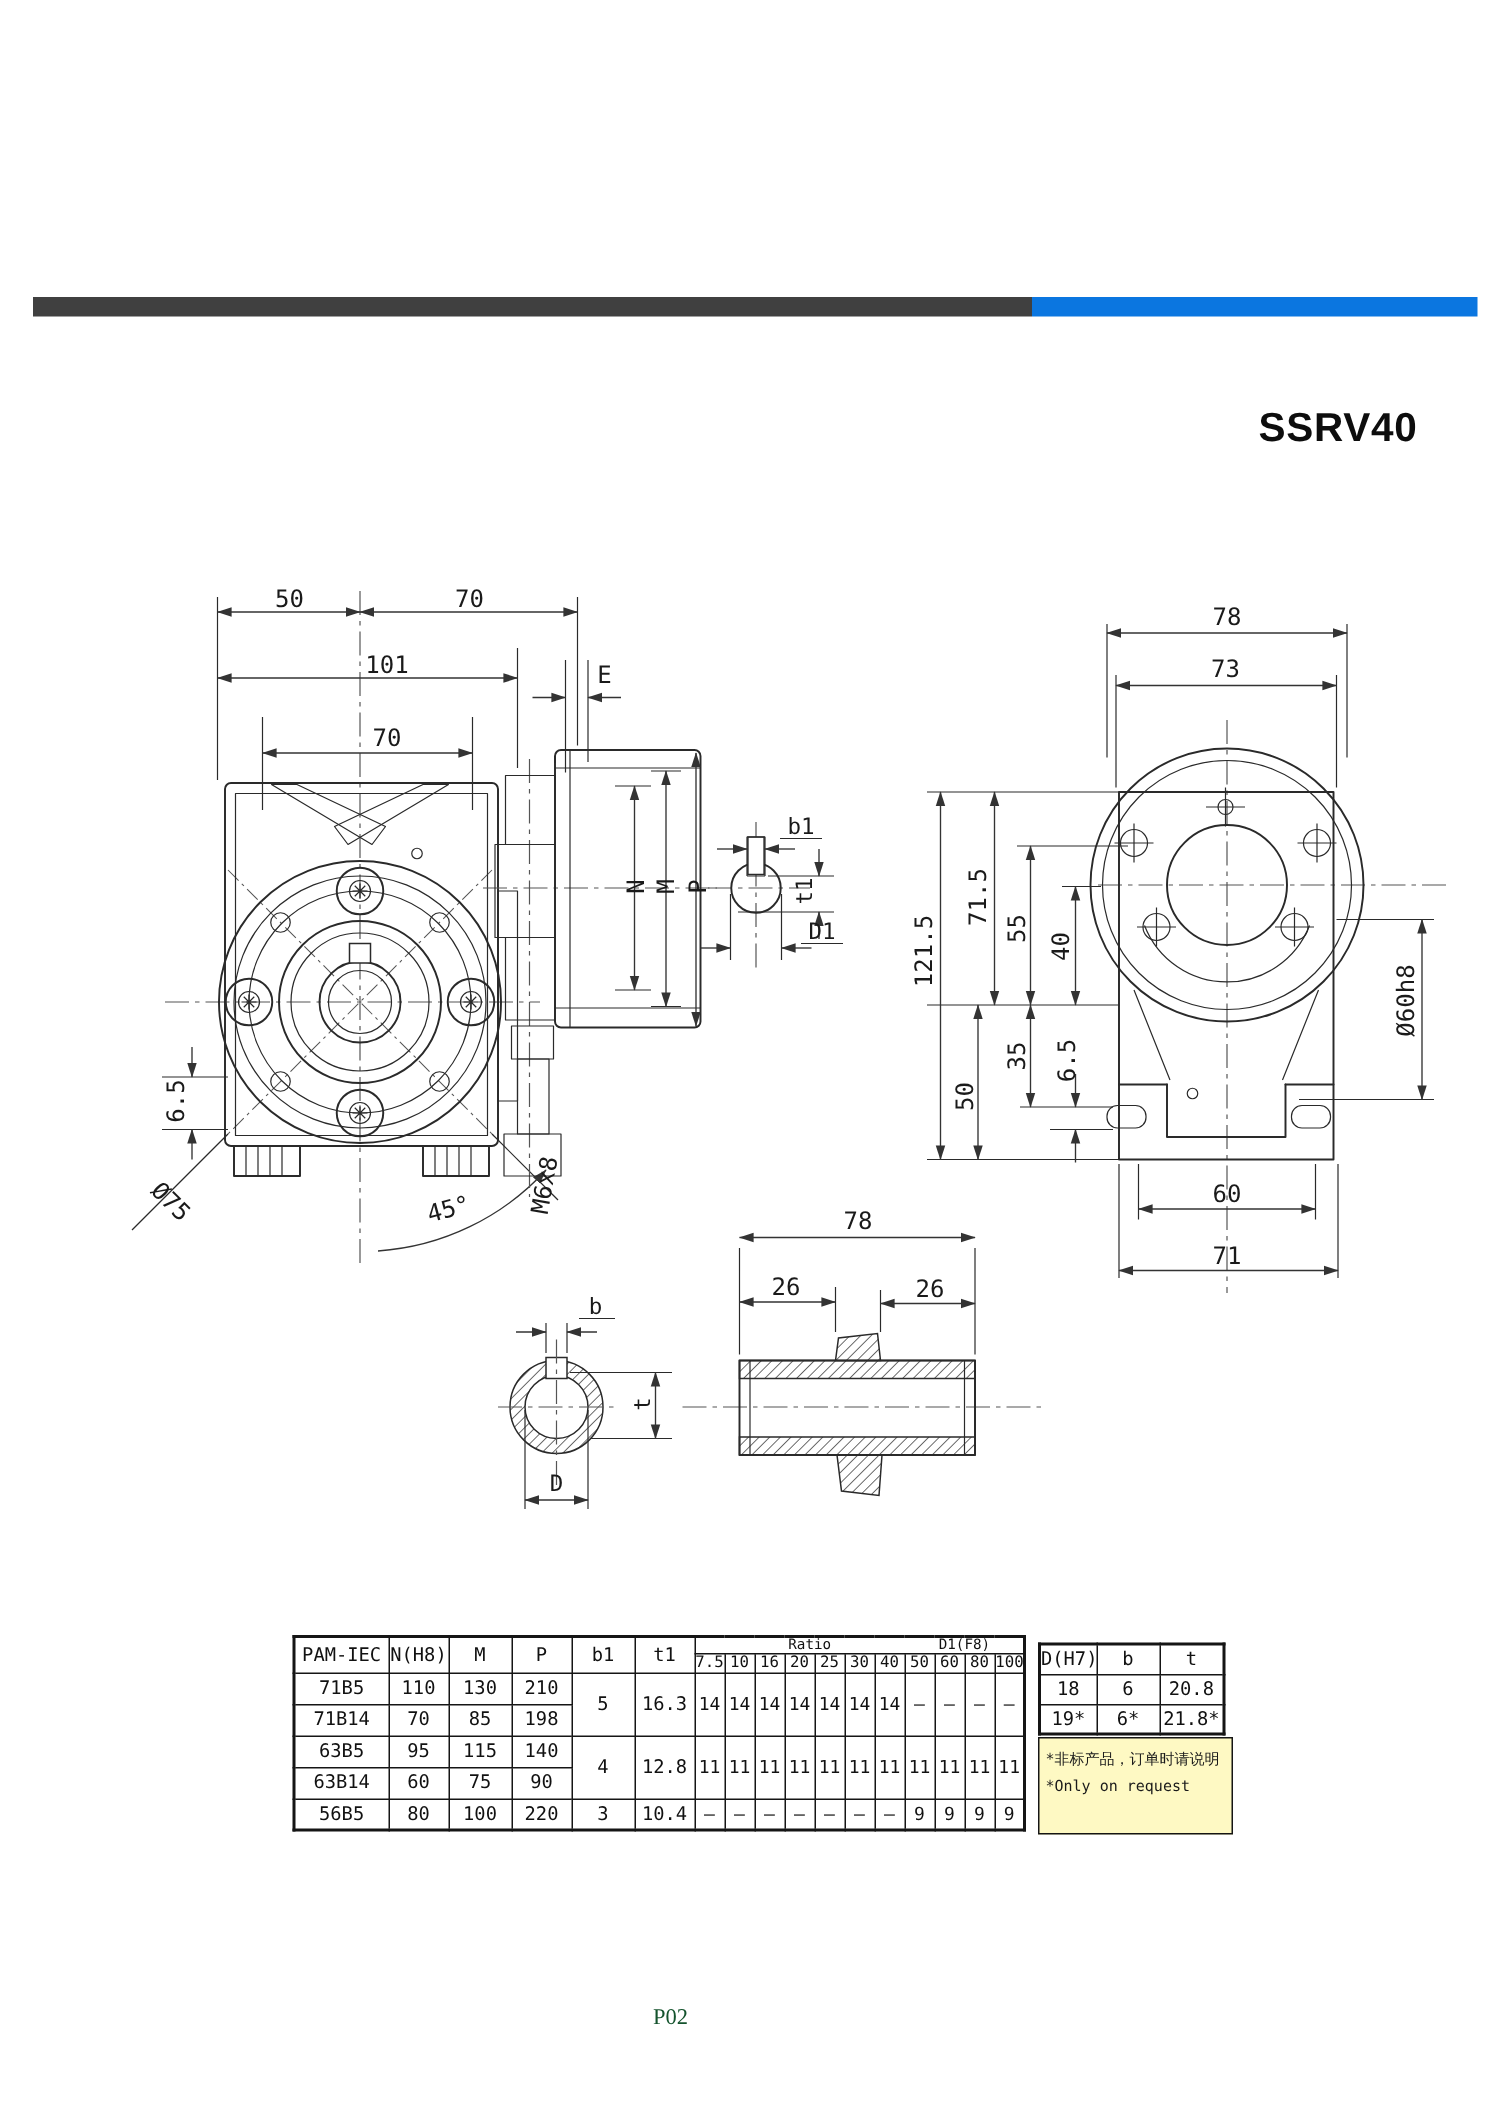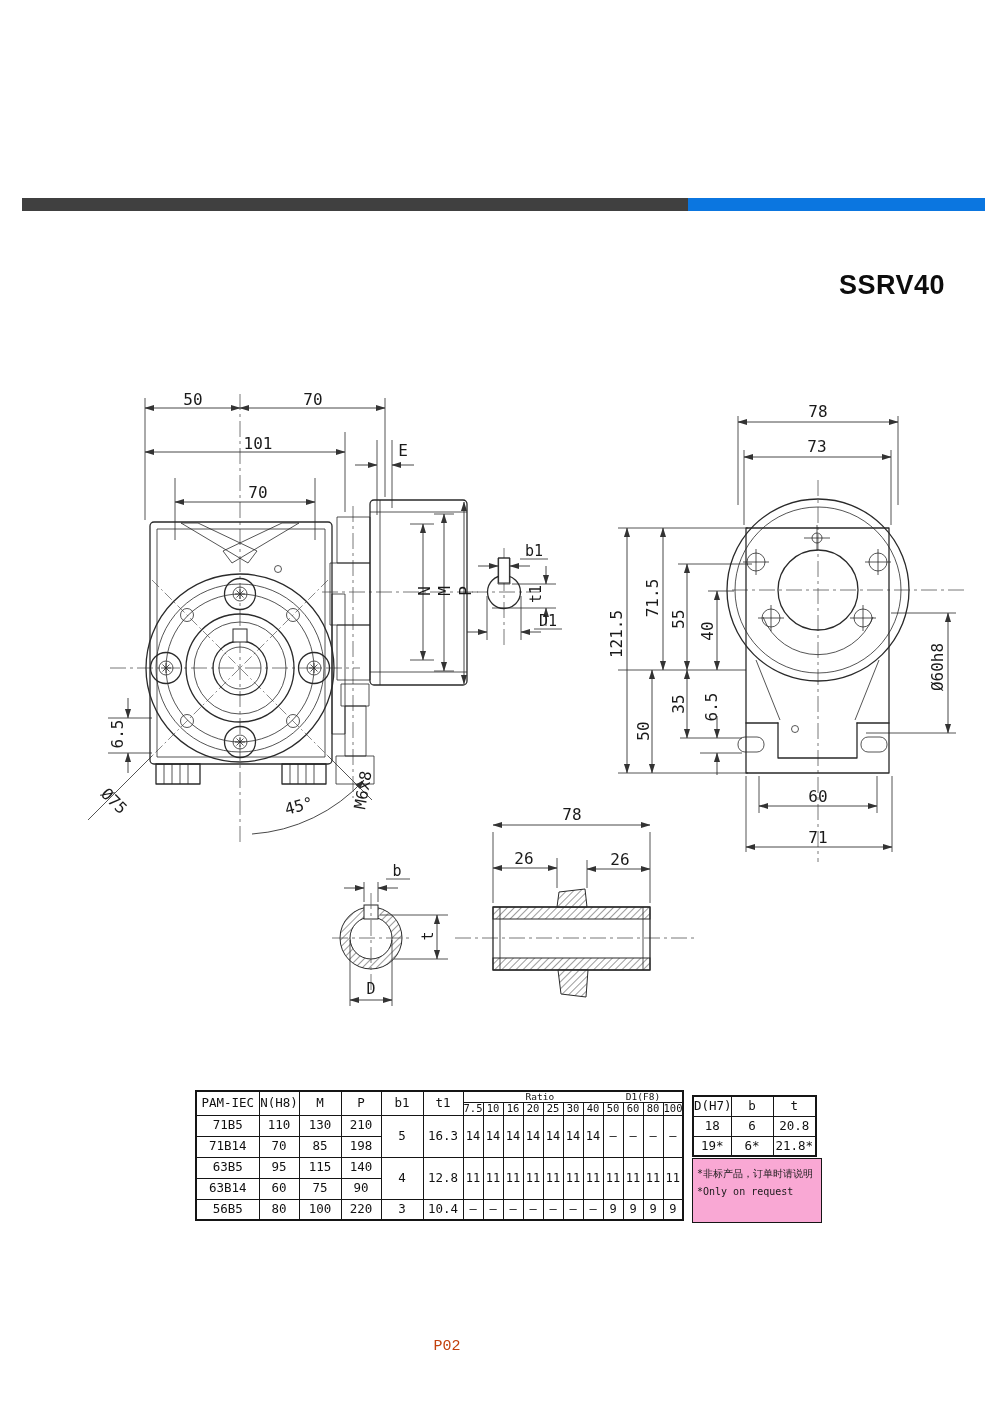--- a/index.html
+++ b/index.html
@@ -5,21 +5,21 @@
   html,body{margin:0;padding:0;background:#fff;}
   .page{position:relative;width:1000px;height:1394px;background:#fff;overflow:hidden;
         font-family:"DejaVu Sans Mono","DejaVu Sans",monospace;color:#1a1a1a;}
   .bar{position:absolute;top:198px;height:13px;}
   .bar-dark{left:22px;width:666px;background:#404040;}
   .bar-blue{left:688px;width:297px;background:#0b76e0;}
   .title{position:absolute;left:745px;top:270px;width:200px;text-align:right;
          font-family:"Liberation Sans","DejaVu Sans",sans-serif;font-weight:700;
          font-size:27px;letter-spacing:.5px;color:#0d0d0d;}
   .pageno{position:absolute;left:447px;top:1346px;transform:translate(-50%,-50%);
-          font-family:Liberation Mono, monospace;font-size:15px;color:#c2410c;}
+          font-family:Liberation Serif, serif;font-size:15px;color:#14532d;}
   svg{position:absolute;left:0;top:385px;}
   .ln{fill:none;stroke:#2a2a2a;stroke-width:1.3;stroke-linejoin:round;stroke-linecap:round;}
   .tn{fill:none;stroke:#2a2a2a;stroke-width:.8;stroke-linejoin:round;}
   .dm{fill:none;stroke:#333;stroke-width:.9;}
   .cl{fill:none;stroke:#555;stroke-width:.8;stroke-dasharray:16 4 3 4;}
   .cl2{fill:none;stroke:#555;stroke-width:.7;stroke-dasharray:10 3 2 3;}
   .ht{fill:url(#hatch);stroke:#2a2a2a;stroke-width:1;}
   .wh{fill:#fff;stroke:#2a2a2a;stroke-width:1;}
   .dim{position:absolute;transform:translate(-50%,-50%);font-size:16px;white-space:nowrap;color:#1a1a1a;}
   .dim.sm{font-size:15px;}
@@ -33,21 +33,21 @@
         padding:0;font-weight:normal;line-height:1;overflow:hidden;white-space:nowrap;}
   .spec tr.hr1{height:11px;} .spec tr.hr2{height:13px;} .spec tr.dr{height:21px;}
   .spec .rh{position:relative;}
   .spec .rlab{position:absolute;left:30px;top:0px;font-size:9.5px;margin-left:32px;}
   .spec .dlab{position:absolute;right:22px;top:0px;font-size:9.5px;}
   .spec th.sub{font-size:10.5px;}
   .spec td.rv{font-size:12px;}
   .side-spec tr{height:20px;margin-left:45px;}
   .note{position:absolute;left:692px;top:1158px;width:121px;height:57px;
         border:1.6px solid #151515;font-size:10px;line-height:1.8;
-        padding:6px 3px 0 4px;white-space:nowrap;overflow:hidden;background:#f9a8d4;}
+        padding:6px 3px 0 4px;white-space:nowrap;overflow:hidden;background:#fef9c3;}
   .note span{display:block;}
 </style>
 </head>
 <body>
 
 <div class="page">
 
   <div class="bar bar-dark" style="background: rgb(64, 64, 64);"></div>
   <div class="bar bar-blue" style="background: rgb(11, 118, 224);"></div>
   <div class="title">SSRV40</div>

